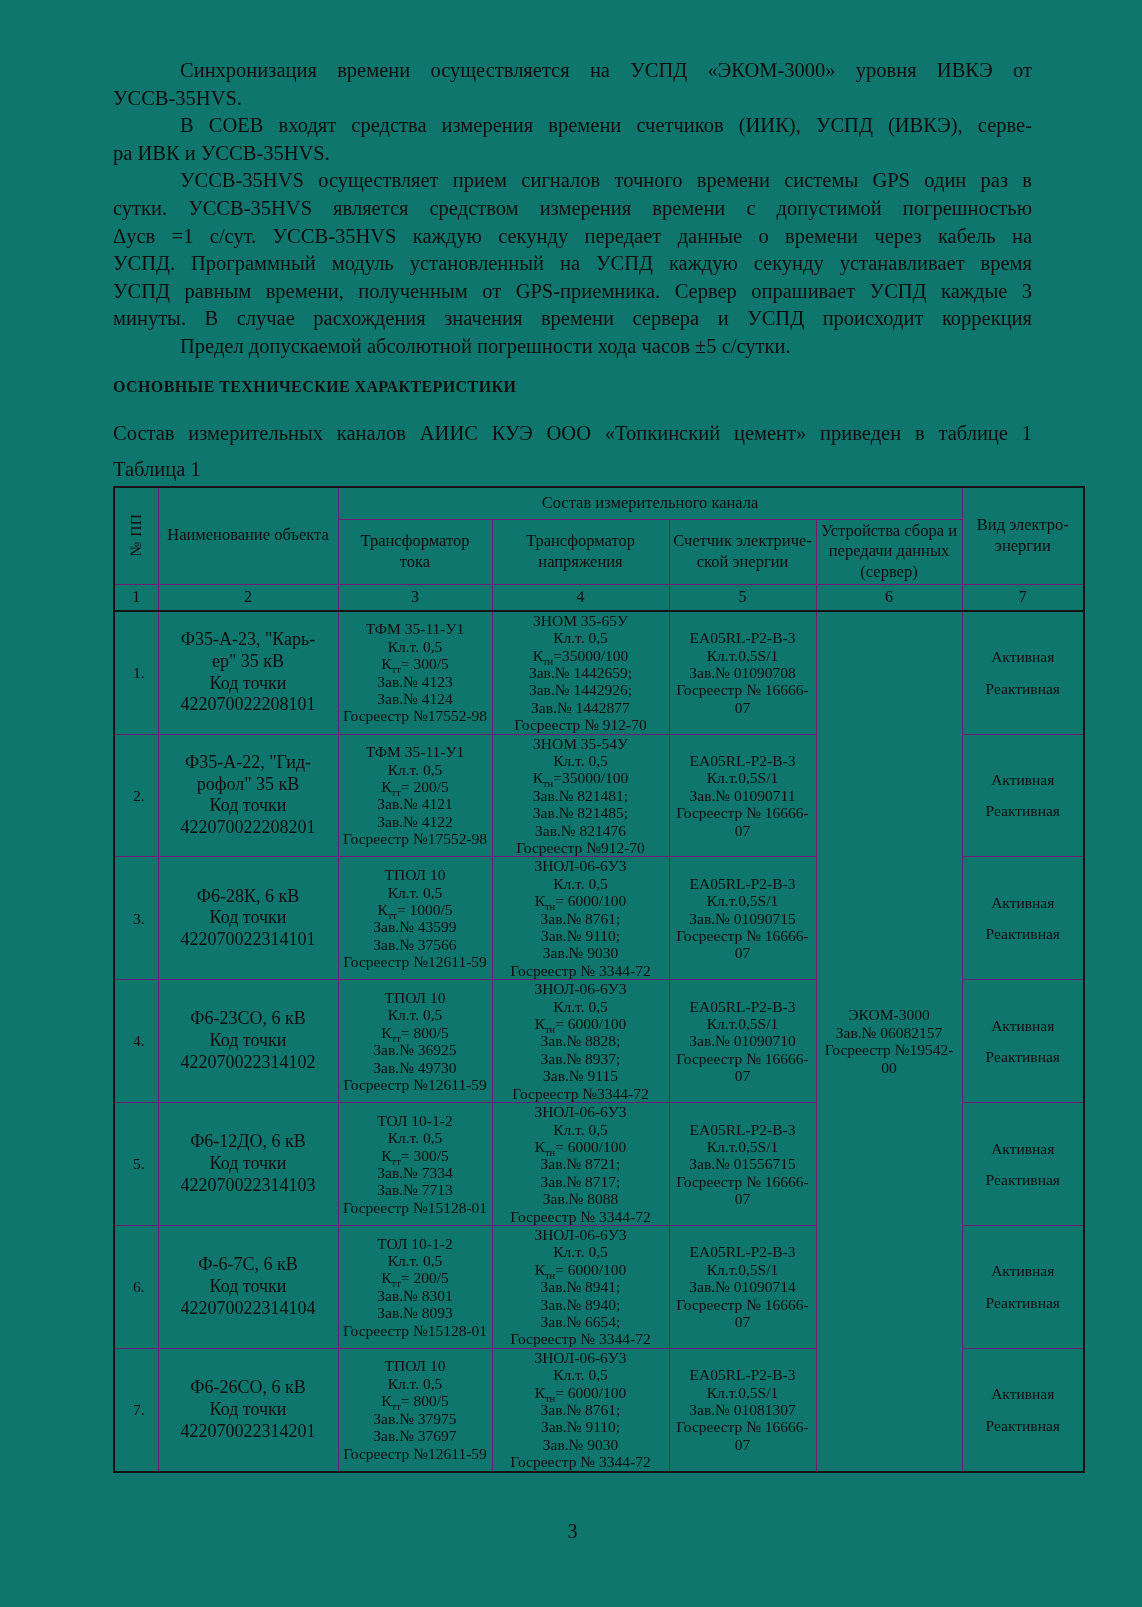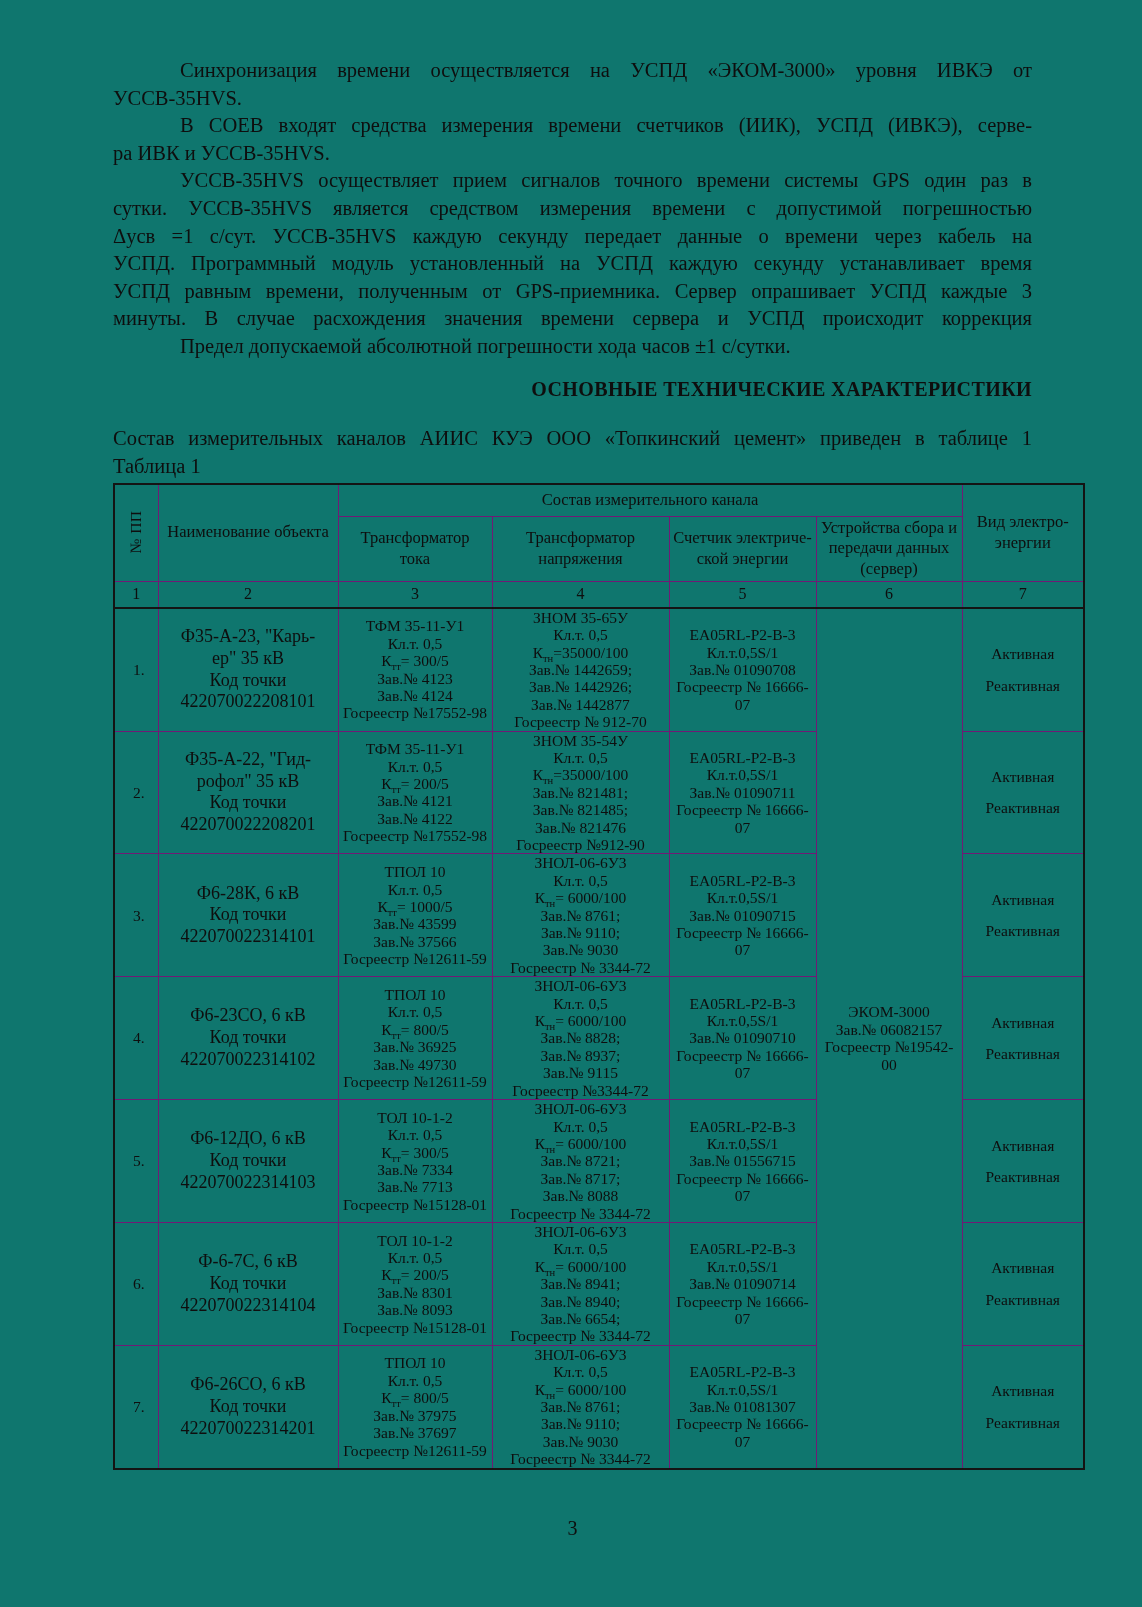--- a/index.html
+++ b/index.html
@@ -7,24 +7,24 @@
     position:relative; width:1142px; height:1607px; box-sizing:border-box;
     background:#0f766e; color:#0e0e0e; overflow:hidden;
     padding:57px 110px 0 113px;
     font-family:Liberation Serif, serif;
   }
   .para { margin:0; }
   .tline { font-size:20.5px; line-height:27.6px; }
   .tline.just { text-align:justify; text-align-last:justify; }
   .tline.ind { padding-left:67px; }
   .heading {
-    text-align:right; font-weight:bold; font-size:20px;
+    text-align:left; font-weight:bold; font-size:16px;
     margin:17px 0 24px 0; letter-spacing:0.4px;
   }
-  .table-label { margin-top:1px; }
+  .table-label { margin-top:9px; }
   table.main {
     border-collapse:collapse; table-layout:fixed; width:970px;
     margin-top:2px; border:2px solid #141414;
   }
   table.main th, table.main td {
     border:1px solid #701a75; padding:0; text-align:center;
     vertical-align:middle; font-weight:normal;
   }
   thead th { font-size:16.5px; line-height:20.5px; }
   thead tr.h1 th { height:31px; }
@@ -59,21 +59,21 @@
       </div>
       <div class="para">
         <div class="tline just ind">УССВ-35HVS осуществляет прием сигналов точного времени системы GPS один раз в</div>
         <div class="tline just">сутки. УССВ-35HVS является средством измерения времени с допустимой погрешностью</div>
         <div class="tline just">Δусв =1 с/сут. УССВ-35HVS каждую секунду передает данные о времени через кабель на</div>
         <div class="tline just">УСПД. Программный модуль установленный на УСПД каждую секунду устанавливает время</div>
         <div class="tline just">УСПД равным времени, полученным от GPS-приемника. Сервер опрашивает УСПД каждые 3</div>
         <div class="tline just">минуты. В случае расхождения значения времени сервера и УСПД происходит коррекция</div>
       </div>
       <div class="para">
-        <div class="tline ind">Предел допускаемой абсолютной погрешности хода часов ±1 с/сутки.</div>
+        <div class="tline ind">Предел допускаемой абсолютной погрешности хода часов ±5 с/сутки.</div>
       </div>
     </div>
 
   <div class="heading">ОСНОВНЫЕ ТЕХНИЧЕСКИЕ ХАРАКТЕРИСТИКИ</div>
 
   <div id="table-intro">
       <div class="para">
         <div class="tline just">Состав измерительных каналов АИИС КУЭ ООО «Топкинский цемент» приведен в таблице 1</div>
       </div>
     </div>
@@ -185,21 +185,21 @@
             <div class="ln">Зав.№ 4122</div>
             <div class="ln">Госреестр №17552-98</div>
           </td>
           <td class="c4">
             <div class="ln">ЗНОМ 35-54У</div>
             <div class="ln">Кл.т. 0,5</div>
             <div class="ln">К<sub>тн</sub>=35000/100</div>
             <div class="ln">Зав.№ 821481;</div>
             <div class="ln">Зав.№ 821485;</div>
             <div class="ln">Зав.№ 821476</div>
-            <div class="ln">Госреестр №912-90</div>
+            <div class="ln">Госреестр №912-70</div>
           </td>
           <td class="c5">
             <div class="ln">EA05RL-P2-B-3</div>
             <div class="ln">Кл.т.0,5S/1</div>
             <div class="ln">Зав.№ 01090711</div>
             <div class="ln">Госреестр № 16666-</div>
             <div class="ln">07</div>
           </td>
           <td class="c7">
             <div class="ln">Активная</div>

